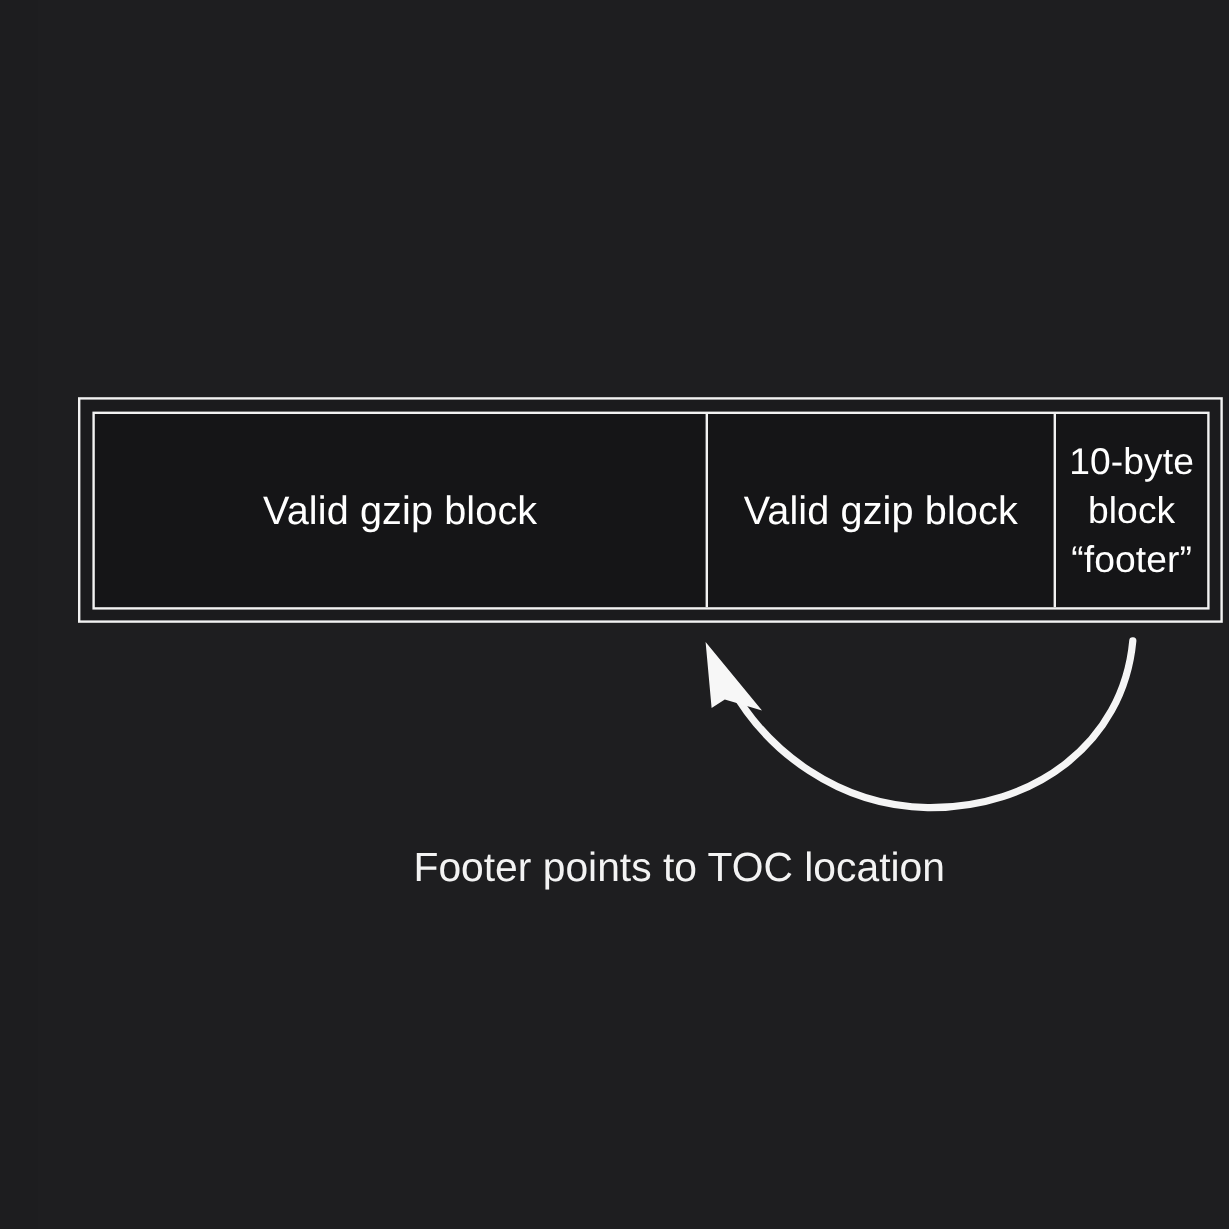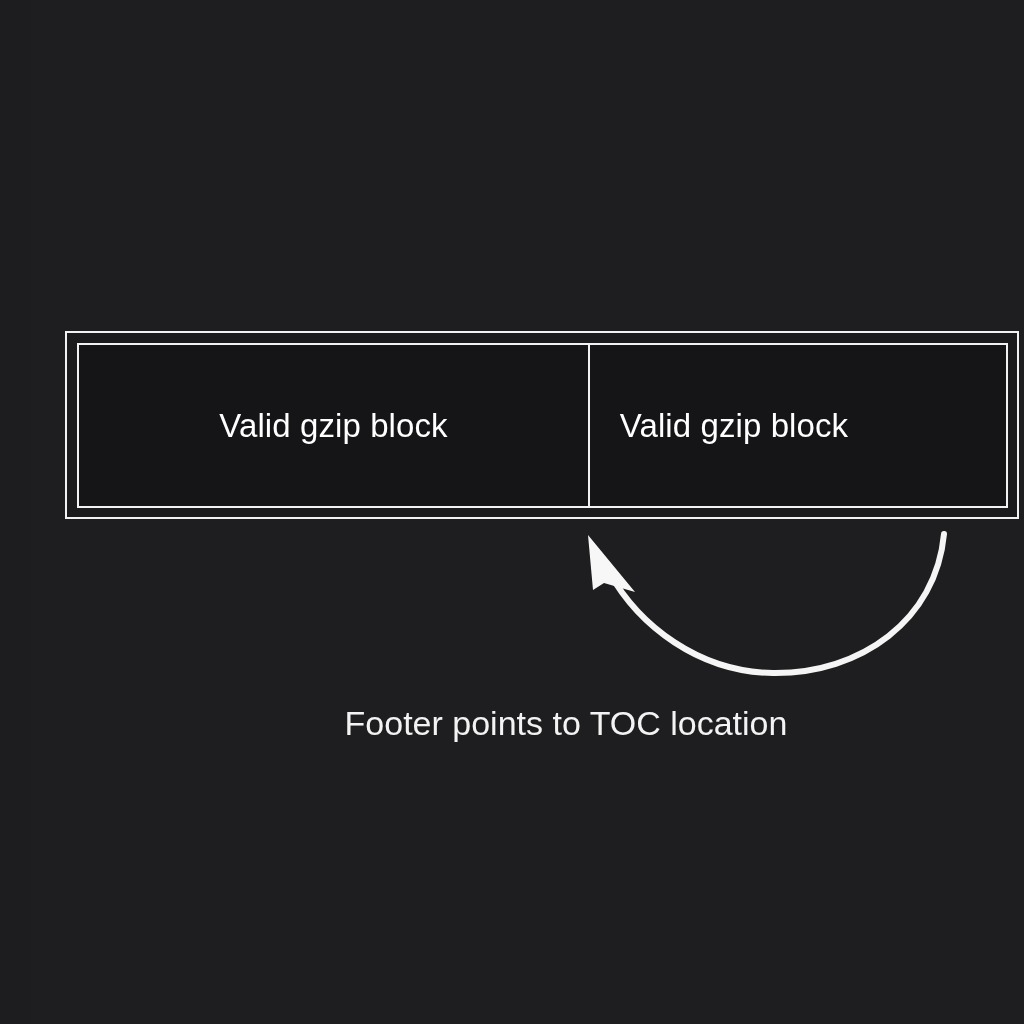--- a/index.html
+++ b/index.html
@@ -107,20 +107,25 @@
   <div class="strip">
 
     <div class="cell cell-chunks">
       <span class="line">Valid gzip block</span>
     </div>
 
     <div class="cell cell-toc">
       <span class="line">Valid gzip block</span>
     </div>
 
+    <div class="cell cell-footer">
+      <span class="line">10-byte</span>
+      <span class="line">block</span>
+      <span class="line">“footer”</span>
+    </div>
 
   </div>
 
   <svg class="arrow-layer" viewBox="0 0 1024 1024">
     <path d="M 913 534
              C 905 620, 830 674, 742 673
              C 668 672, 608 626, 578 572" fill="none" stroke="#f5f5f5" stroke-width="6" stroke-linecap="round"></path>
     <polygon points="557,535 604,592 573,583 562,590" fill="#f7f7f7"></polygon>
   </svg>
 

